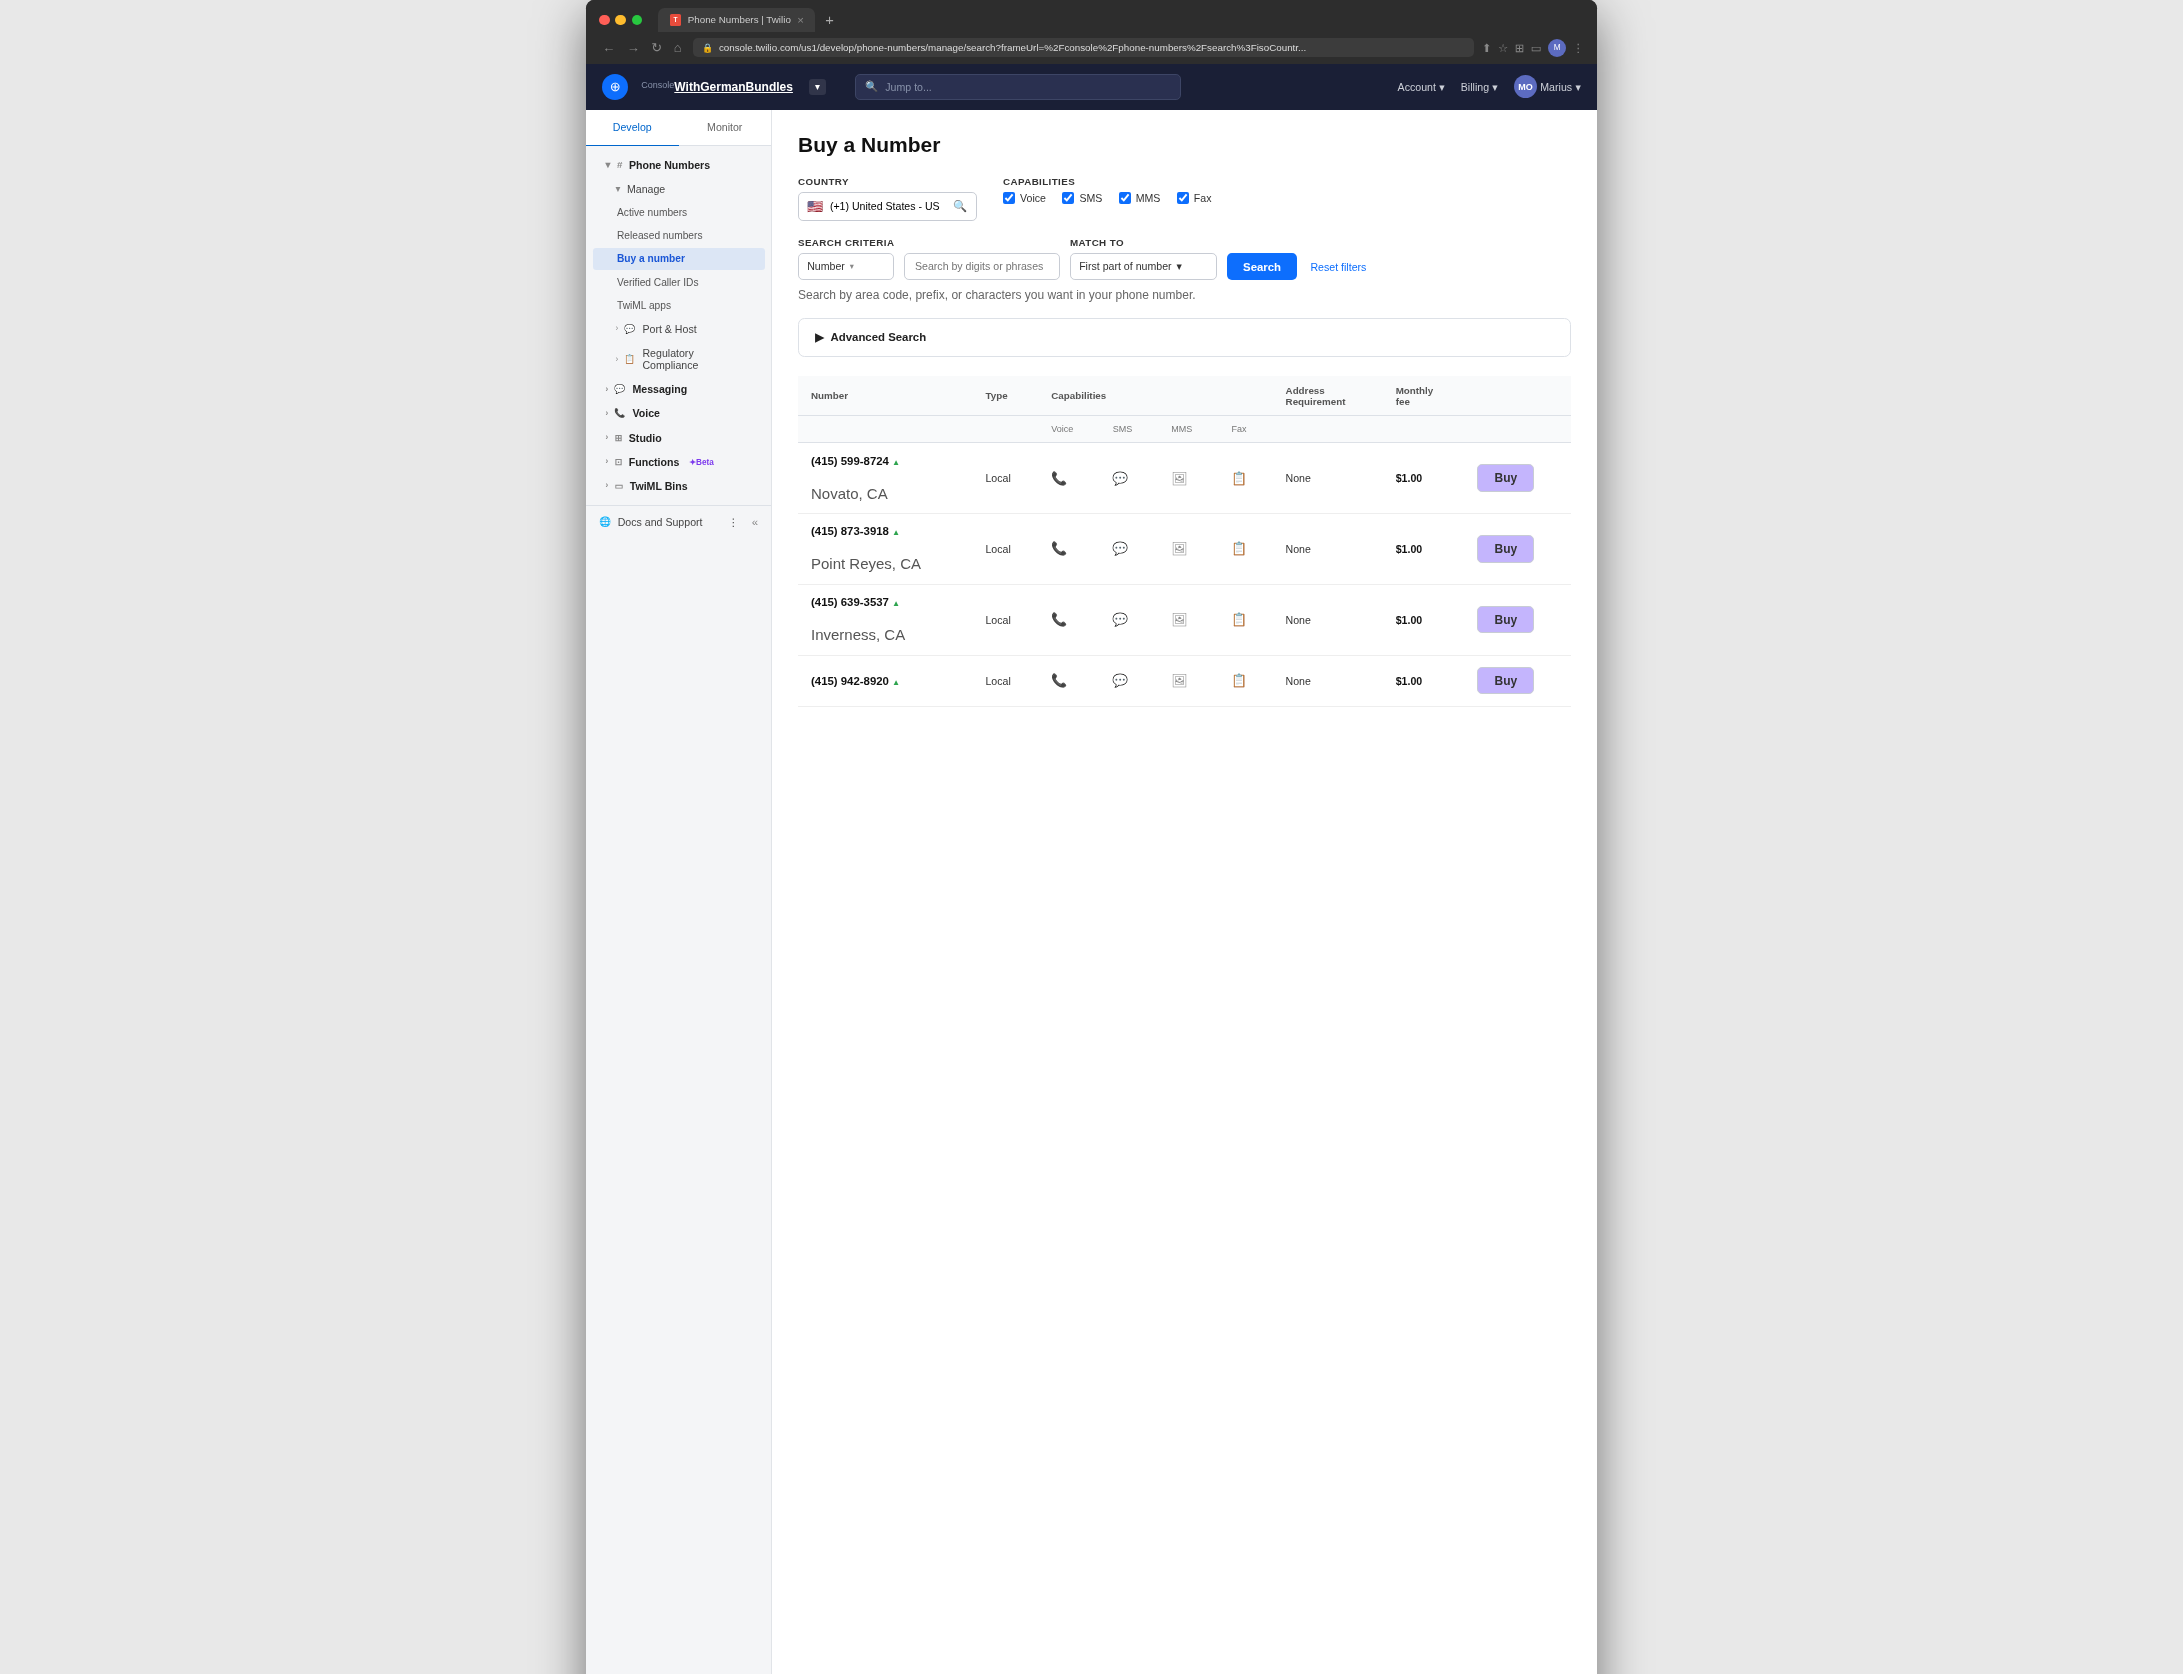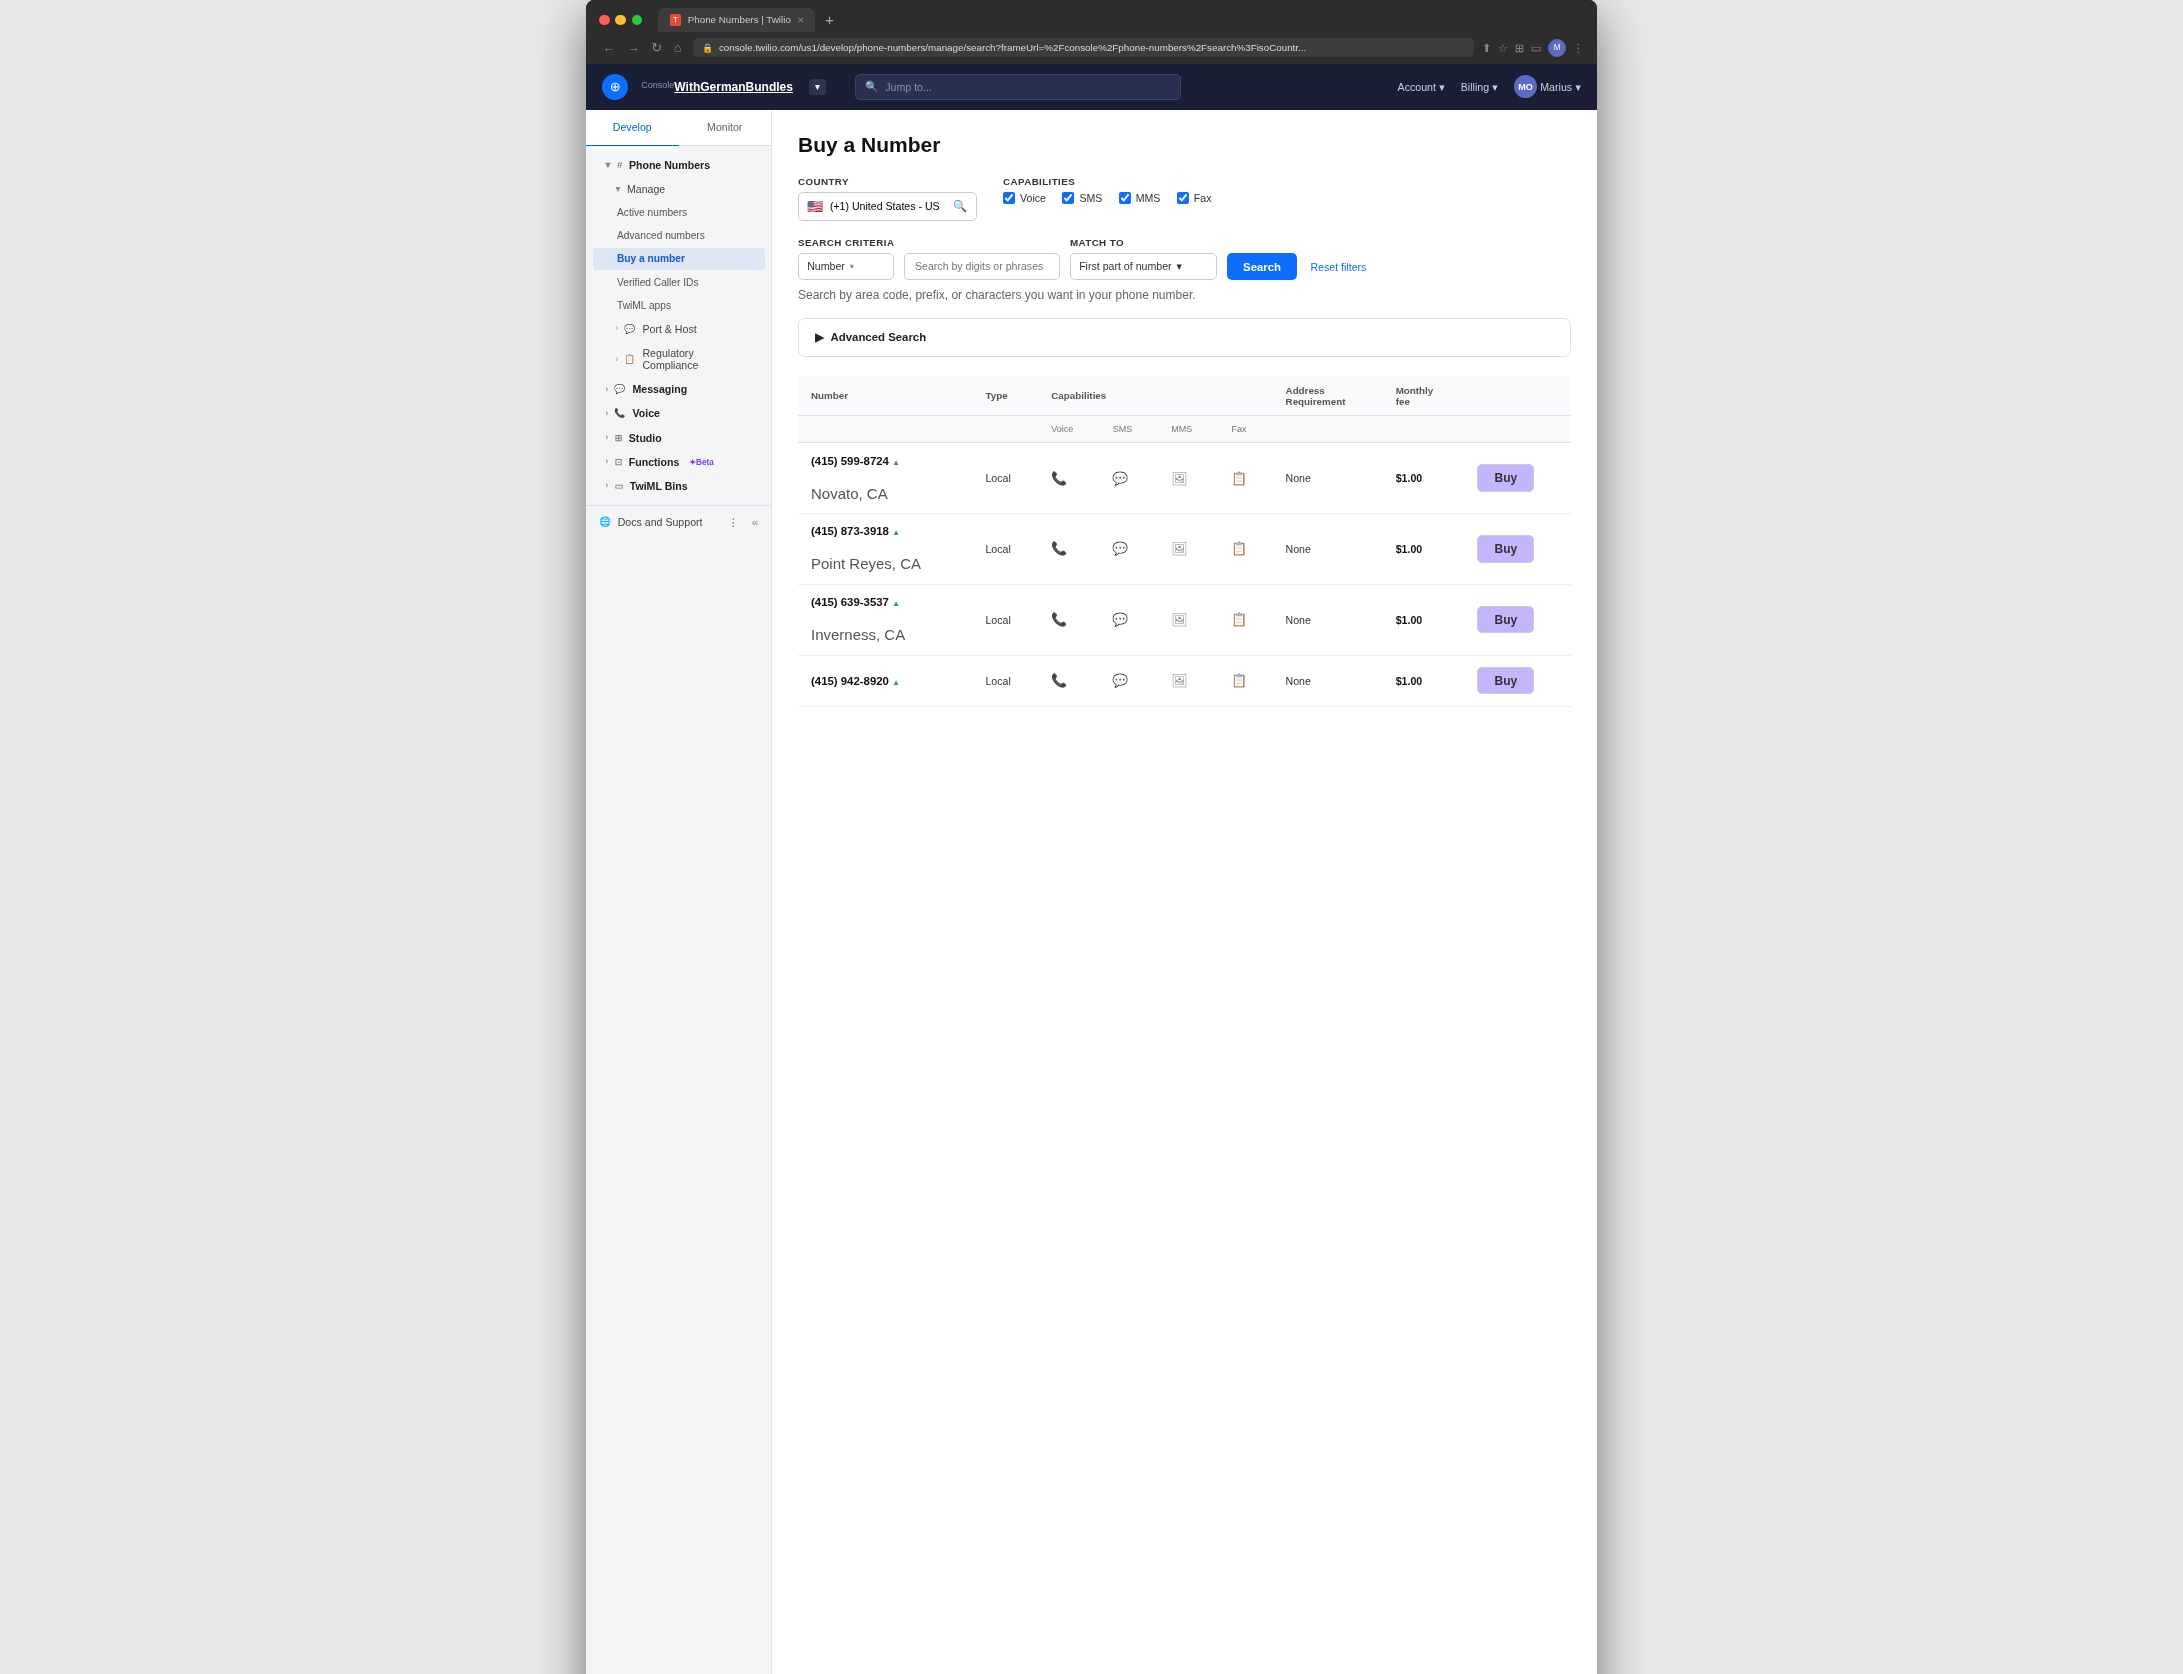--- a/index.html
+++ b/index.html
@@ -390,21 +390,21 @@
           <div class="nav-item" style="padding-left:23px;">
             <span class="nav-icon">▾</span>
             <span>Manage</span>
           </div>
 
           <div class="nav-item nav-sub">
             <span>Active numbers</span>
           </div>
 
           <div class="nav-item nav-sub">
-            <span>Advanced numbers</span>
+            <span>Released numbers</span>
           </div>
 
           <div class="nav-item nav-sub active">
             <span>Buy a number</span>
           </div>
 
           <div class="nav-item nav-sub">
             <span>Verified Caller IDs</span>
           </div>
 

